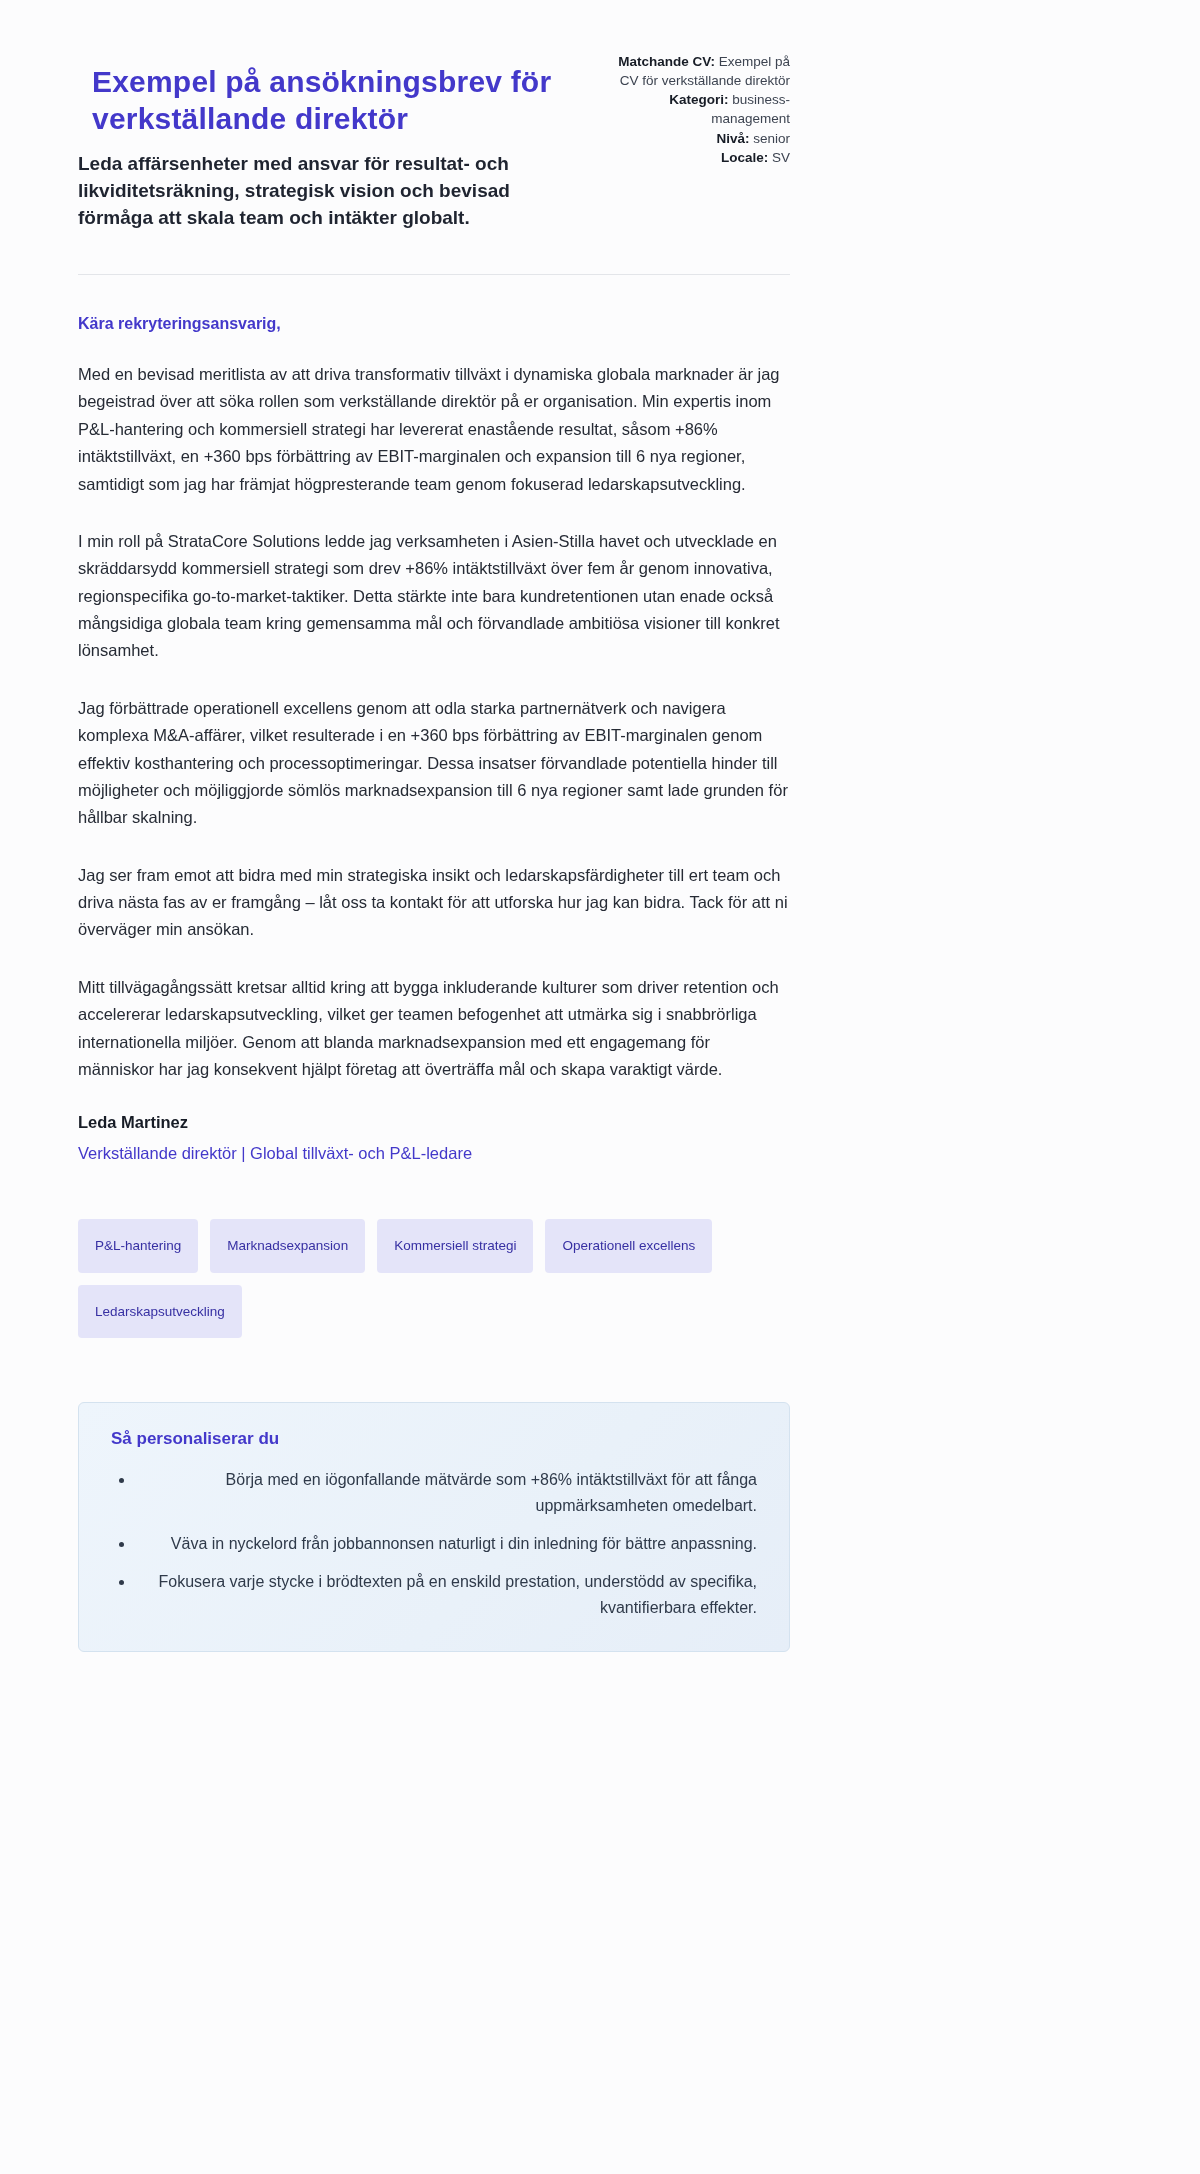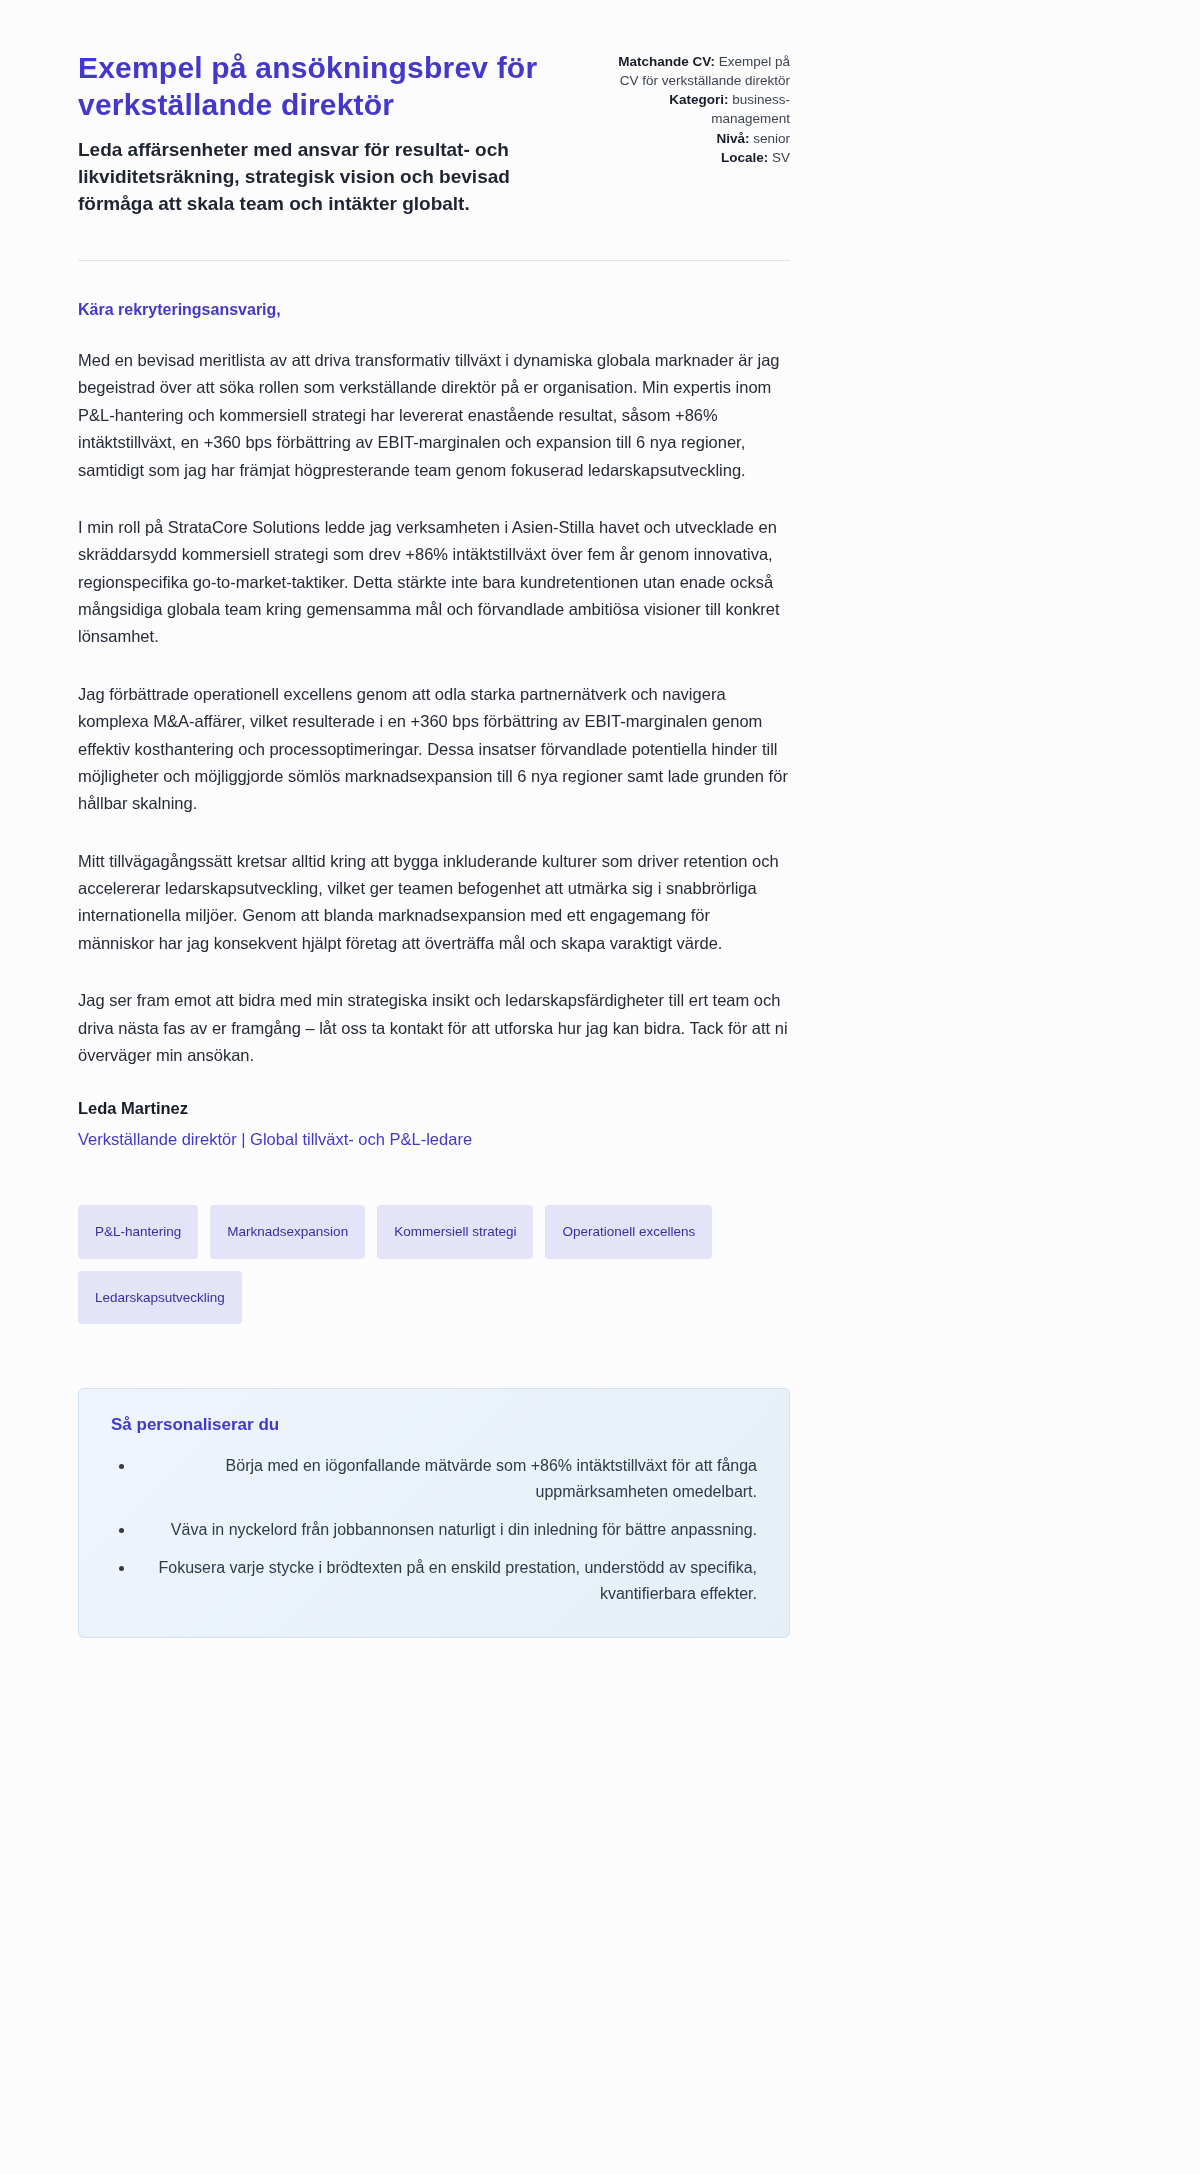--- a/index.html
+++ b/index.html
@@ -20,21 +20,21 @@
     padding-top: 50px;
   }
   
   .header {
     display: flex;
     justify-content: space-between;
     align-items: flex-start;
   }
   .header-left { width: 505px; }
   .page-title {
-    margin: 0;
+    margin: 14px;
     font-size: 30px;
     line-height: 1.22;
     font-weight: 800;
     color: #4338ca;
     letter-spacing: 0.2px;
   }
   .page-subtitle {
     margin: 14px 0 0;
     font-size: 19px;
     line-height: 1.42;
@@ -156,22 +156,22 @@
       </div>
     </div>
 
     <hr class="divider">
 
     <p class="greeting">Kära rekryteringsansvarig,</p>
 
     <p class="para">Med en bevisad meritlista av att driva transformativ tillväxt i dynamiska globala marknader är jag begeistrad över att söka rollen som verkställande direktör på er organisation. Min expertis inom P&amp;L-hantering och kommersiell strategi har levererat enastående resultat, såsom +86% intäktstillväxt, en +360 bps förbättring av EBIT-marginalen och expansion till 6 nya regioner, samtidigt som jag har främjat högpresterande team genom fokuserad ledarskapsutveckling.</p>
     <p class="para">I min roll på StrataCore Solutions ledde jag verksamheten i Asien-Stilla havet och utvecklade en skräddarsydd kommersiell strategi som drev +86% intäktstillväxt över fem år genom innovativa, regionspecifika go-to-market-taktiker. Detta stärkte inte bara kundretentionen utan enade också mångsidiga globala team kring gemensamma mål och förvandlade ambitiösa visioner till konkret lönsamhet.</p>
     <p class="para">Jag förbättrade operationell excellens genom att odla starka partnernätverk och navigera komplexa M&amp;A-affärer, vilket resulterade i en +360 bps förbättring av EBIT-marginalen genom effektiv kosthantering och processoptimeringar. Dessa insatser förvandlade potentiella hinder till möjligheter och möjliggjorde sömlös marknadsexpansion till 6 nya regioner samt lade grunden för hållbar skalning.</p>
+    <p class="para">Jag ser fram emot att bidra med min strategiska insikt och ledarskapsfärdigheter till ert team och driva nästa fas av er framgång – låt oss ta kontakt för att utforska hur jag kan bidra. Tack för att ni överväger min ansökan.</p>
     <p class="para">Mitt tillvägagångssätt kretsar alltid kring att bygga inkluderande kulturer som driver retention och accelererar ledarskapsutveckling, vilket ger teamen befogenhet att utmärka sig i snabbrörliga internationella miljöer. Genom att blanda marknadsexpansion med ett engagemang för människor har jag konsekvent hjälpt företag att överträffa mål och skapa varaktigt värde.</p>
-    <p class="para">Jag ser fram emot att bidra med min strategiska insikt och ledarskapsfärdigheter till ert team och driva nästa fas av er framgång – låt oss ta kontakt för att utforska hur jag kan bidra. Tack för att ni överväger min ansökan.</p>
 
     <p class="signature-name">Leda Martinez</p>
     <p class="signature-role">Verkställande direktör | Global tillväxt- och P&amp;L-ledare</p>
 
     <div class="tags">
       <span class="tag">P&amp;L-hantering</span>
       <span class="tag">Marknadsexpansion</span>
       <span class="tag">Kommersiell strategi</span>
       <span class="tag">Operationell excellens</span>
       <span class="tag">Ledarskapsutveckling</span>

